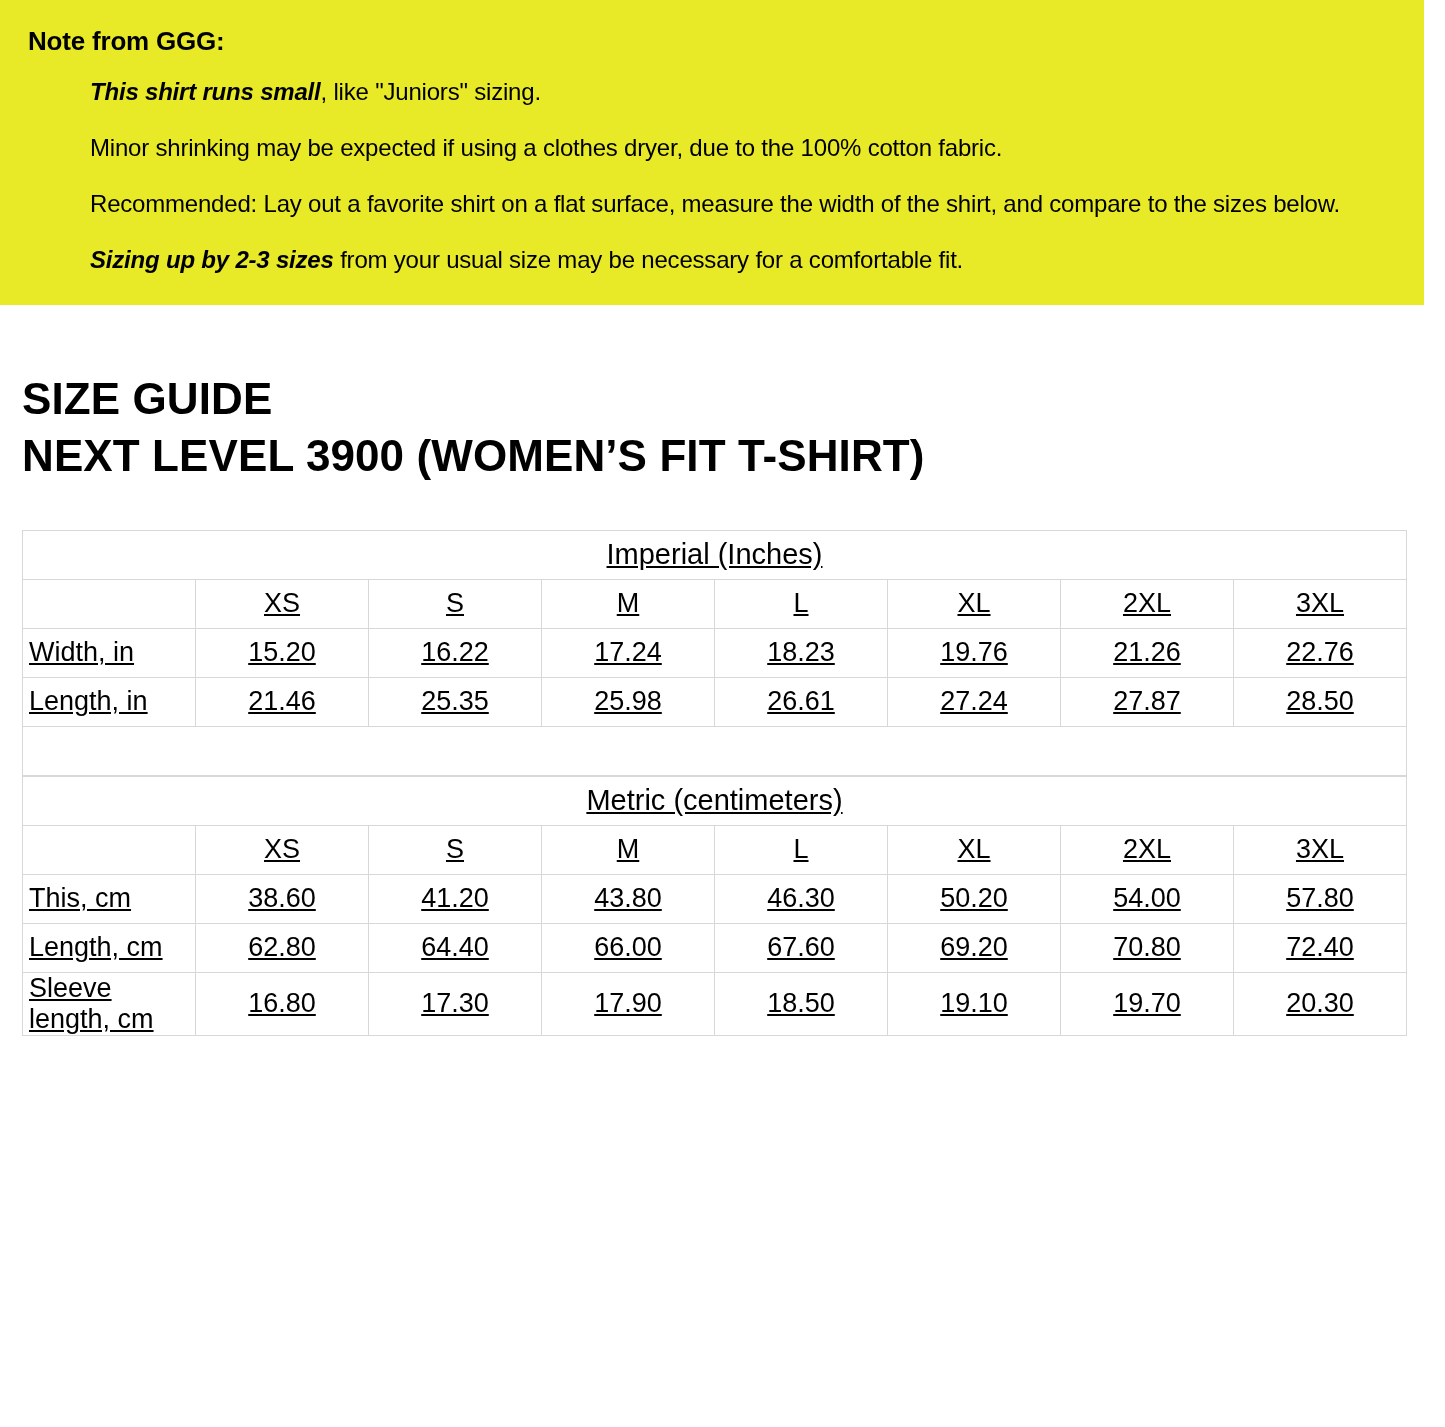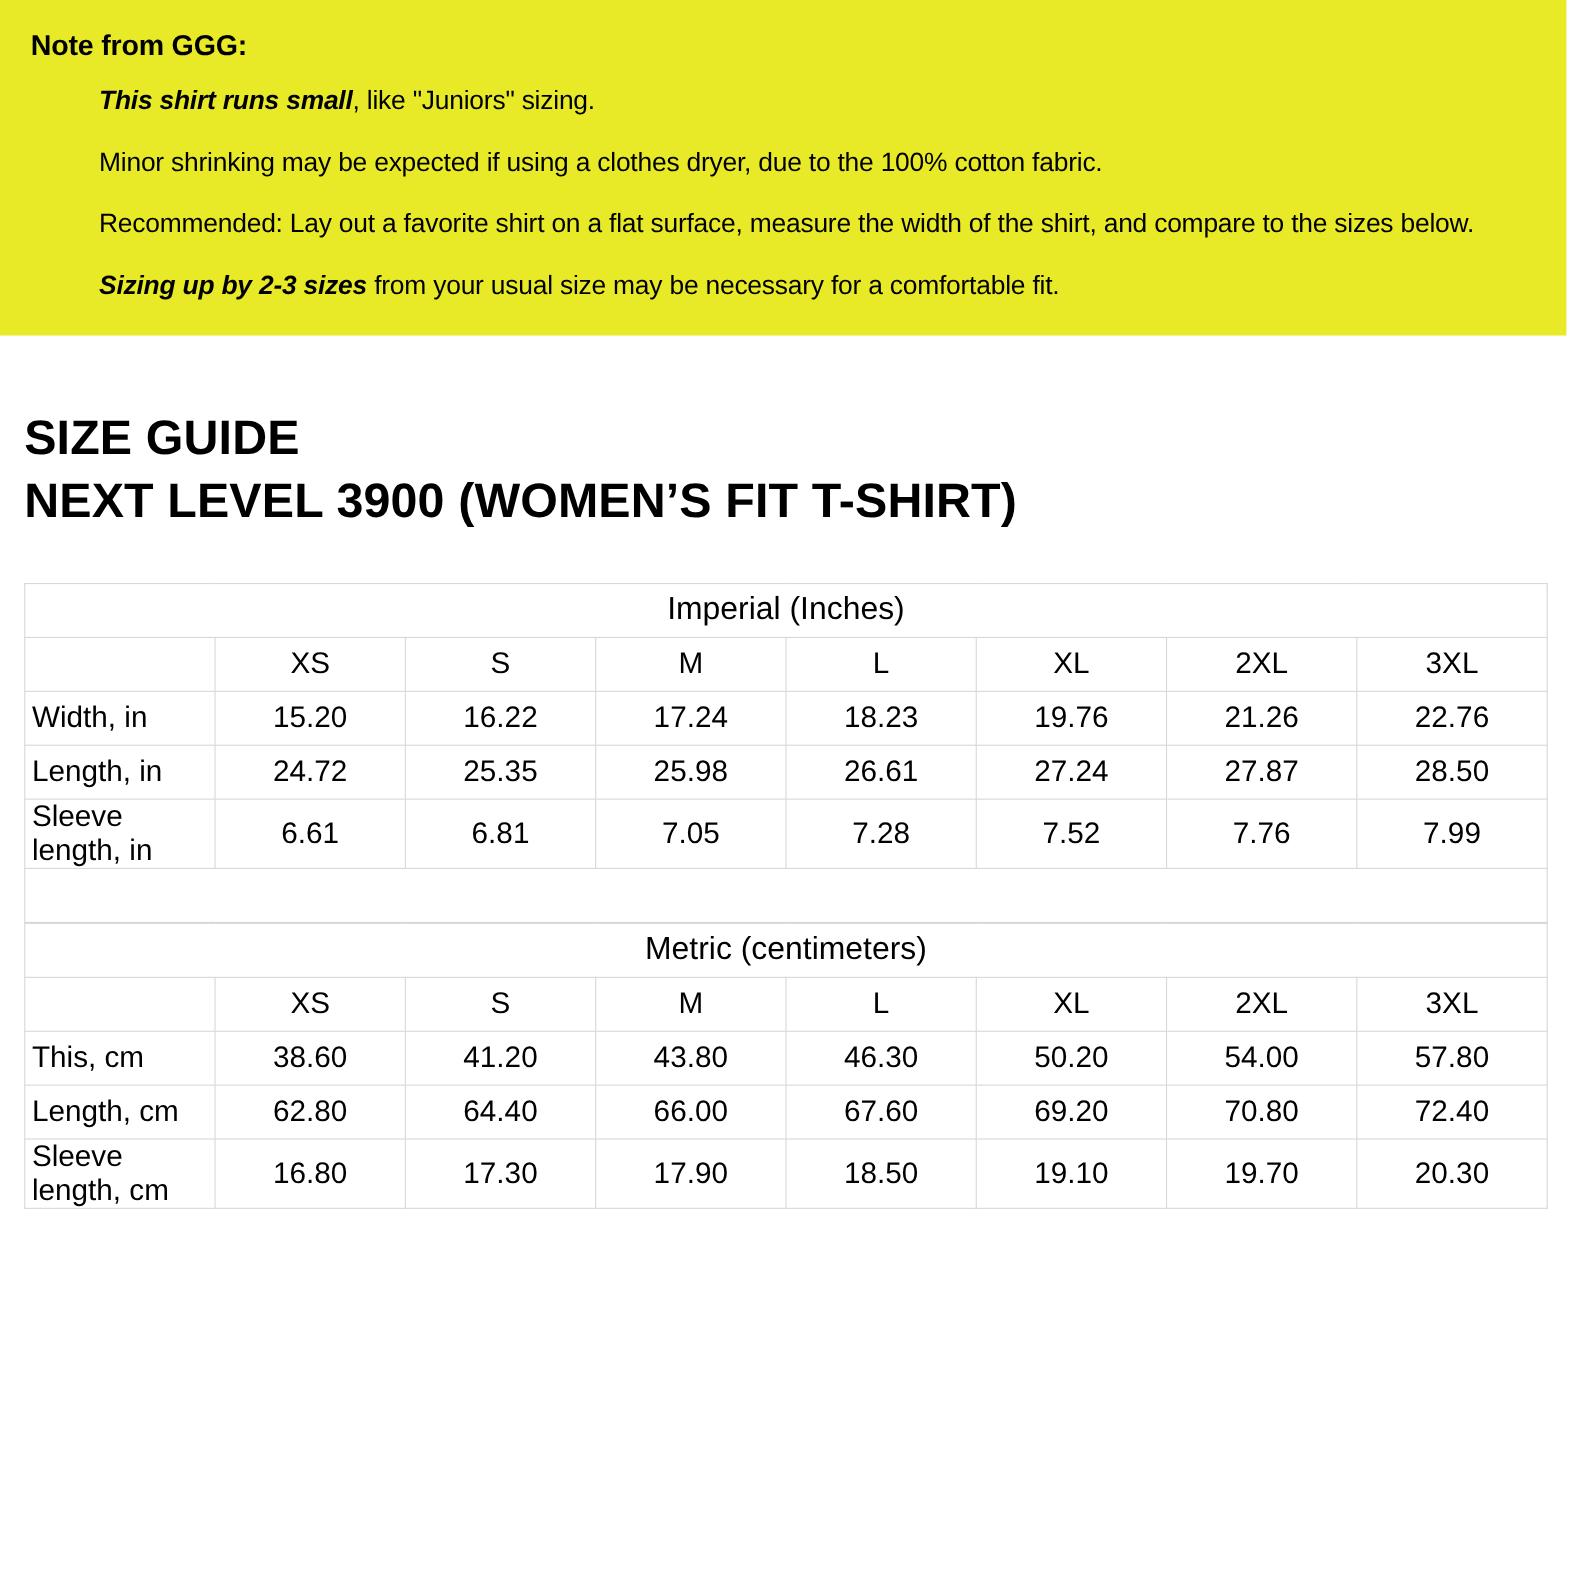--- a/index.html
+++ b/index.html
@@ -47,20 +47,21 @@
     font-size: 44px;
     font-weight: bold;
     line-height: 1.28;
     letter-spacing: 0.1px;
   }
 
   
   .tables-wrap {
     margin: 46px 11px 0 22px;
     width: 1385px;
+    text-decoration: underline;
   }
   table.size-table {
     border-collapse: collapse;
     width: 1385px;
     table-layout: fixed;
     font-size: 27px;
   }
   table.size-table td, table.size-table th {
     border: 1px solid #d8d8d8;
     padding: 0;
@@ -131,37 +132,27 @@
         <td>15.20</td>
         <td>16.22</td>
         <td>17.24</td>
         <td>18.23</td>
         <td>19.76</td>
         <td>21.26</td>
         <td>22.76</td>
       </tr>
       <tr>
         <td class="col-label">Length, in</td>
-        <td>24.72</td>
+        <td>21.46</td>
         <td>25.35</td>
         <td>25.98</td>
         <td>26.61</td>
         <td>27.24</td>
         <td>27.87</td>
         <td>28.50</td>
-      </tr>
-      <tr>
-        <td class="col-label">Sleeve length, in</td>
-        <td>6.61</td>
-        <td>6.81</td>
-        <td>7.05</td>
-        <td>7.28</td>
-        <td>7.52</td>
-        <td>7.76</td>
-        <td>7.99</td>
       </tr>
       <tr class="spacer-row">
         <td colspan="8"></td>
       </tr>
     </tbody>
   </table>
 
   <table class="size-table">
     <tbody>
       <tr>

